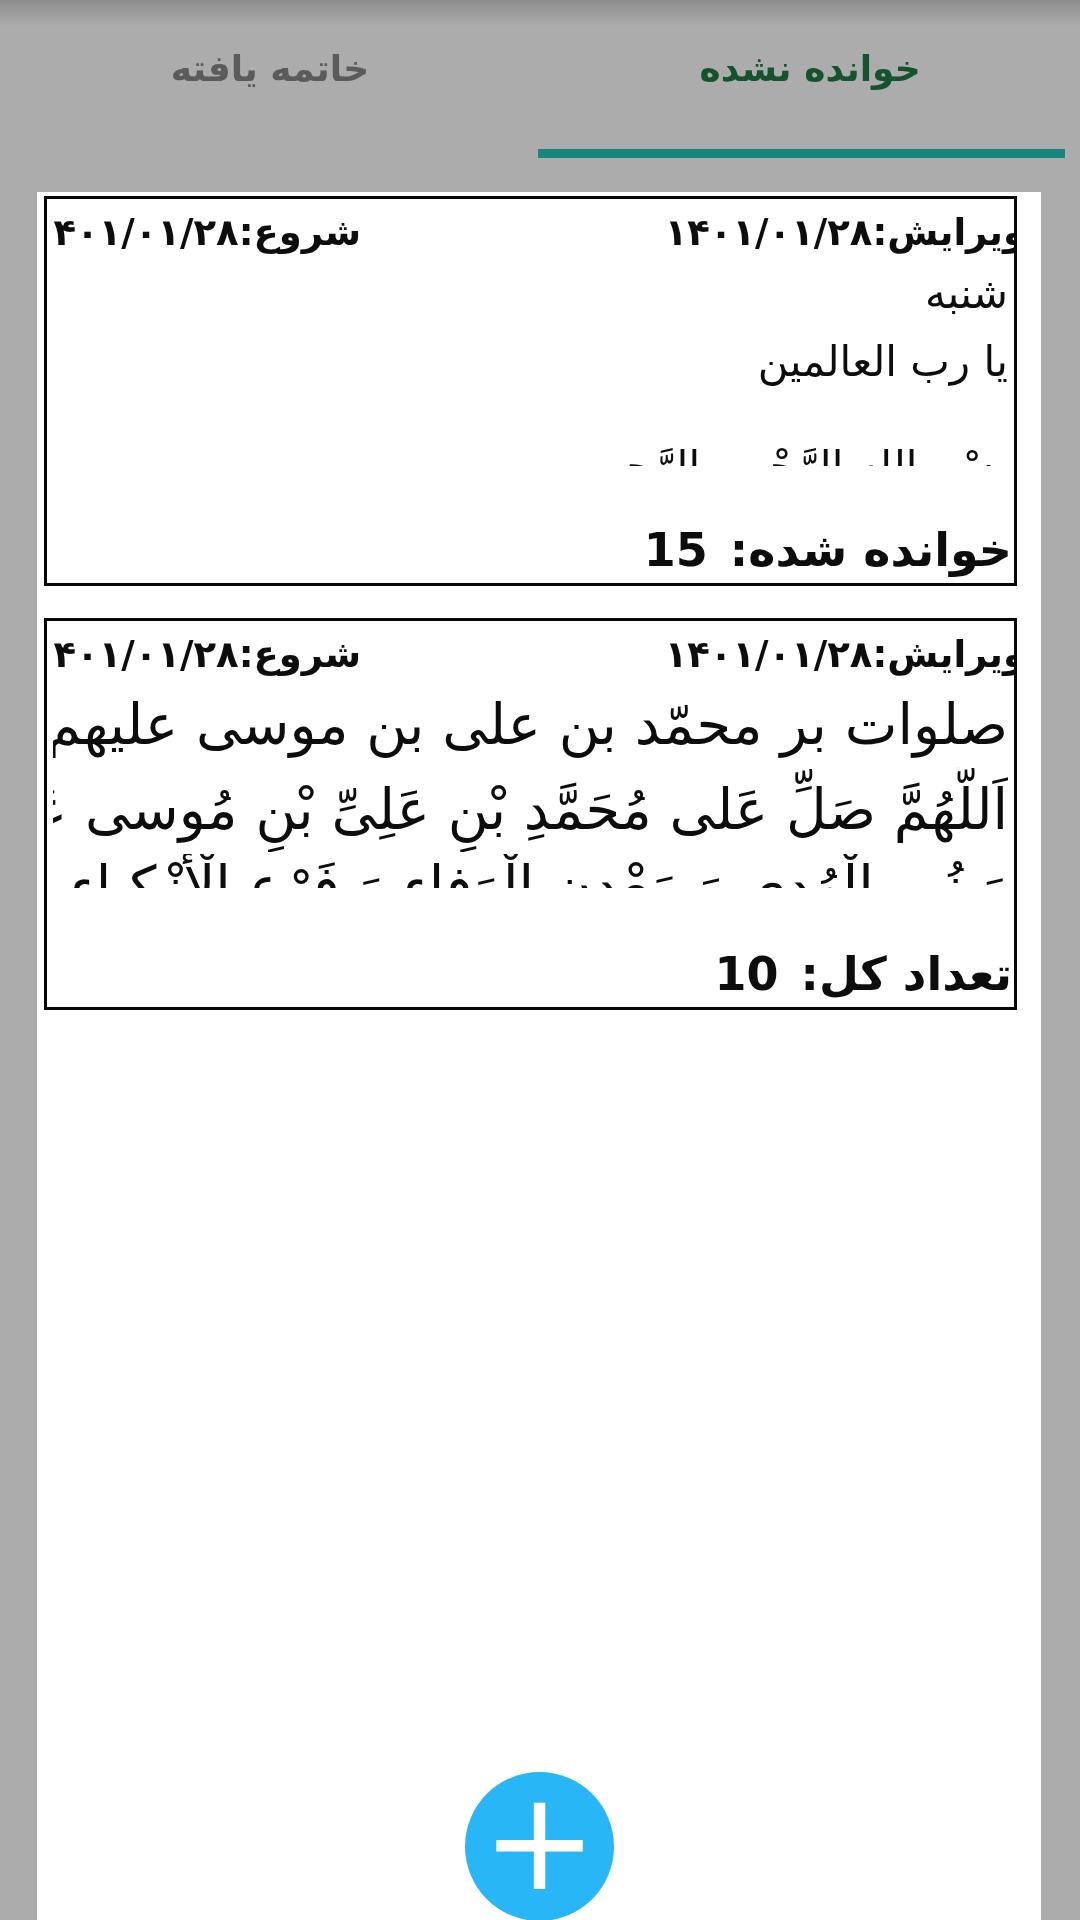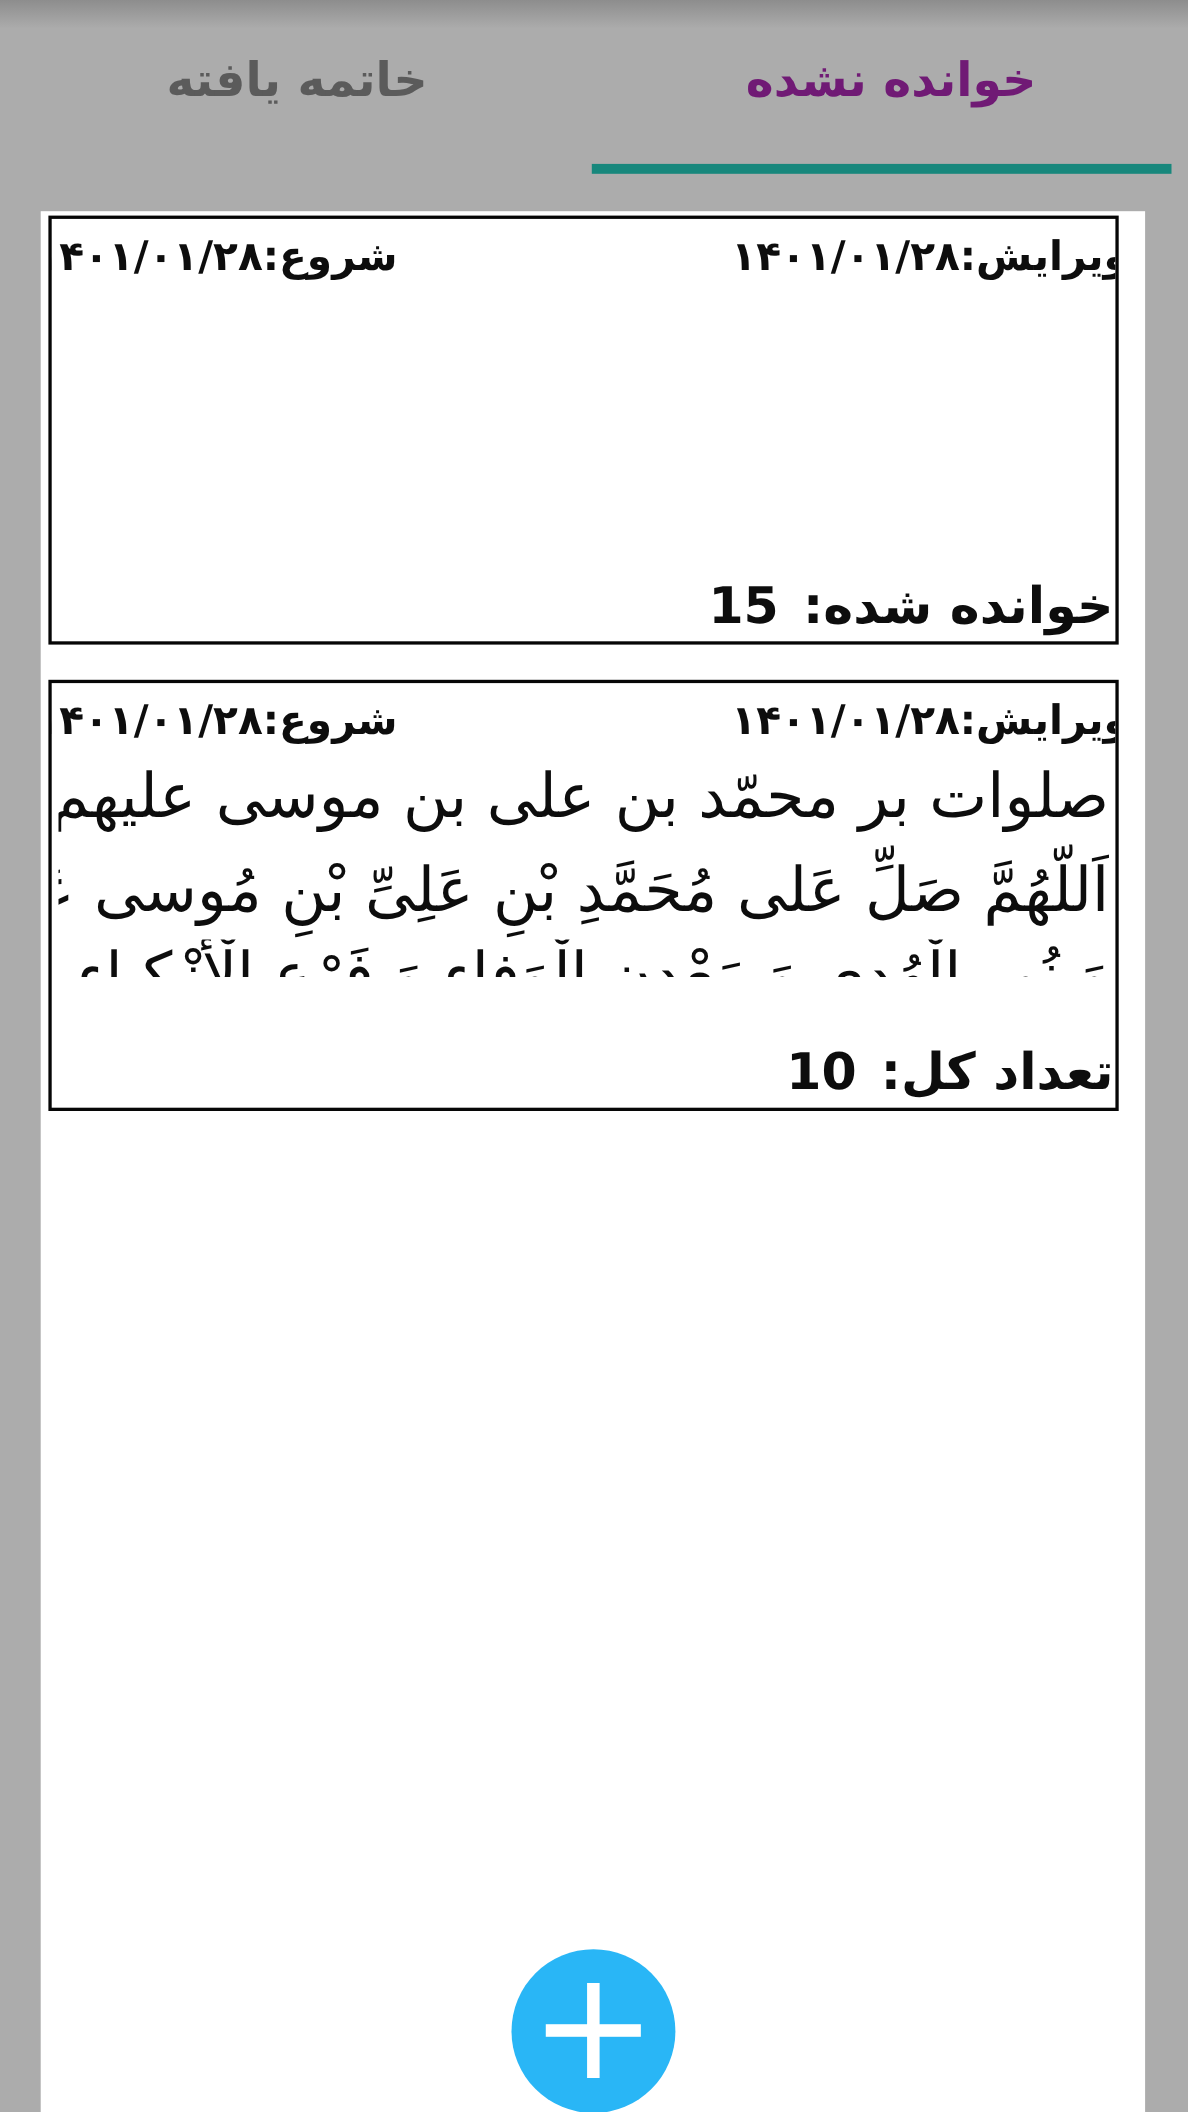--- a/index.html
+++ b/index.html
@@ -6,24 +6,24 @@
   body{width:1080px;height:1920px;overflow:hidden;background:#ACACAC;
        font-family:"DejaVu Sans",sans-serif;}
   .page{position:relative;width:1080px;height:1920px;overflow:hidden;background:#ACACAC;}
 
   
   .status-scrim{position:absolute;top:0;left:0;width:100%;height:26px;
     background:linear-gradient(#8d8d8d,#ACACAC);}
 
   
   .tabbar{position:absolute;top:0;left:0;width:100%;height:192px;display:flex;}
-  .tab{width:50%;text-align:center;padding-top:48px;font-size:43px;font-weight:bold;
+  .tab{width:50%;text-align:center;padding-top:48px;font-size:36px;font-weight:bold;
        white-space:nowrap;cursor:pointer;}
   .tab-inactive{color:#5B5B5B;}
-  .tab-active{color:#701a75;}
+  .tab-active{color:#14532d;}
   .tab-indicator{position:absolute;top:149px;left:538px;width:527px;height:9px;background:#17877C;}
 
   
   .content-bg{position:absolute;left:37px;top:192px;width:1004px;height:1728px;background:#FFFFFF;}
 
   
   .card{position:absolute;left:44px;width:973px;background:#FFFFFF;border:3px solid #060606;
         box-sizing:border-box;overflow:hidden;direction:rtl;color:#0D0D0D;}
   .card-1{top:196px;height:390px;}
   .card-2{top:618px;height:392px;}
@@ -58,20 +58,25 @@
   </div>
   <div class="tab-indicator"></div>
 
   <div class="content-bg"></div>
 
   <div class="card card-1">
     <div class="card-header">
       <span>ویرایش:۱۴۰۱/۰۱/۲۸</span>
       <span>شروع:۱۴۰۱/۰۱/۲۸</span>
     </div>
+    <div class="card-body">
+      <div class="body-line">شنبه</div>
+      <div class="body-line">یا رب العالمین</div>
+      <div class="clipped-line">بِسْمِ اللهِ الرَّحْمنِ الرَّحِیمِ</div>
+    </div>
     <div class="card-footer">
       <span>
         <span>خوانده شده:</span>
         <span class="count-value">15</span>
       </span>
     </div>
   </div>
 
   <div class="card card-2">
     <div class="card-header">

